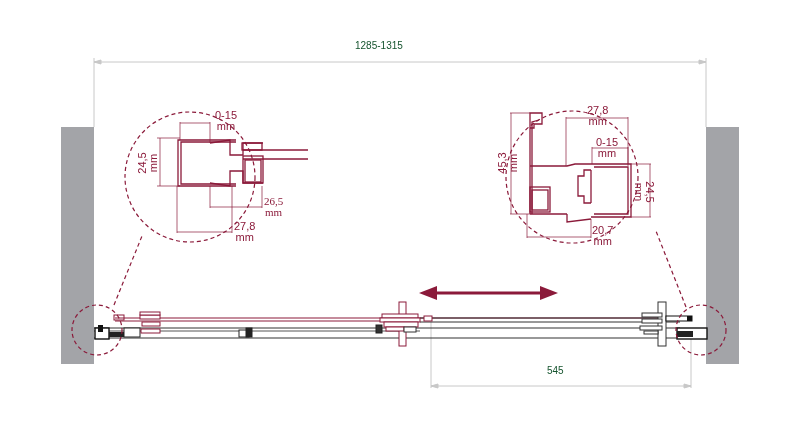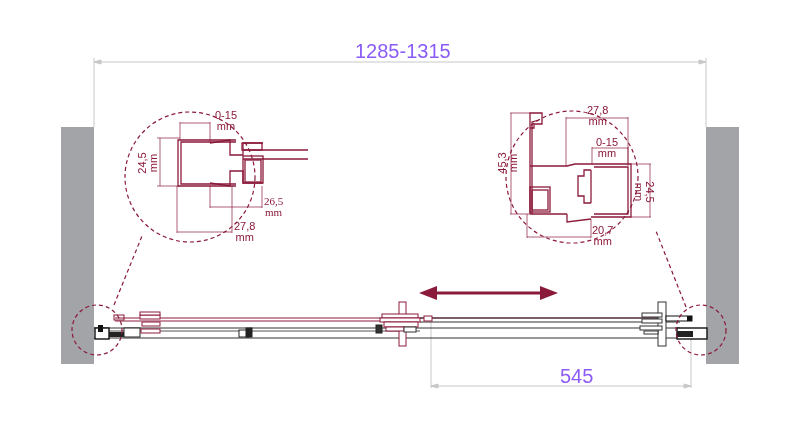--- a/index.html
+++ b/index.html
@@ -1,21 +1,21 @@
 <!DOCTYPE html>
 <html><head>
 <meta charset="utf-8">
 <style>
   html, body { margin: 0; padding: 0; background: #ffffff; }
   body { width: 800px; height: 423px; overflow: hidden; position: relative; font-family: "Liberation Sans", sans-serif; }
   .stage { position: absolute; left: 0; top: 0; width: 800px; height: 423px; }
   svg { position: absolute; left: 0; top: 0; }
   .lbl { position: absolute; color: #8b1a3a; font-size: 11px; line-height: 11px; text-align: center; white-space: nowrap; font-family: "Liberation Sans", sans-serif; }
   .lbl .u { display: block; }
-  .dim-main { position: absolute; color: #8b5cf6; font-size: 20px; font-family: "Liberation Sans", sans-serif; white-space: nowrap; }
+  .dim-main { position: absolute; color: #14532d; font-size: 10px; font-family: "Liberation Sans", sans-serif; white-space: nowrap; }
   .rot { transform: rotate(-90deg); transform-origin: center center; }
   .rot90 { transform: rotate(90deg); transform-origin: center center; }
 </style>
 </head>
 <body>
 
 <div class="stage">
 
   <svg width="800" height="423" viewBox="0 0 800 423">
 
@@ -167,21 +167,21 @@
       <line x1="631" y1="164" x2="651" y2="164"></line>
       <line x1="631" y1="217" x2="651" y2="217"></line>
       <line x1="650" y1="164" x2="650" y2="217"></line>
       <line x1="527" y1="214" x2="527" y2="238"></line>
       <line x1="591" y1="219" x2="591" y2="238"></line>
       <line x1="527" y1="237" x2="591" y2="237"></line>
     </g>
   </svg>
 
   <div class="dim-main" style="left:355px; top:40px;">1285-1315</div>
-  <div class="dim-main" style="left:560px; top:365px;">545</div>
+  <div class="dim-main" style="left:547px; top:365px;">545</div>
 
   <div class="lbl" style="left:215px; top:110px;">
     <span class="u">0-15</span>
     <span class="u">mm</span>
   </div>
   <div class="lbl rot" style="left:128px; top:152px; width:40px;">
     <span class="u">24,5</span>
     <span class="u">mm</span>
   </div>
   <div class="lbl" style="left:264px; top:196px;font-family:Liberation Serif, serif;">

